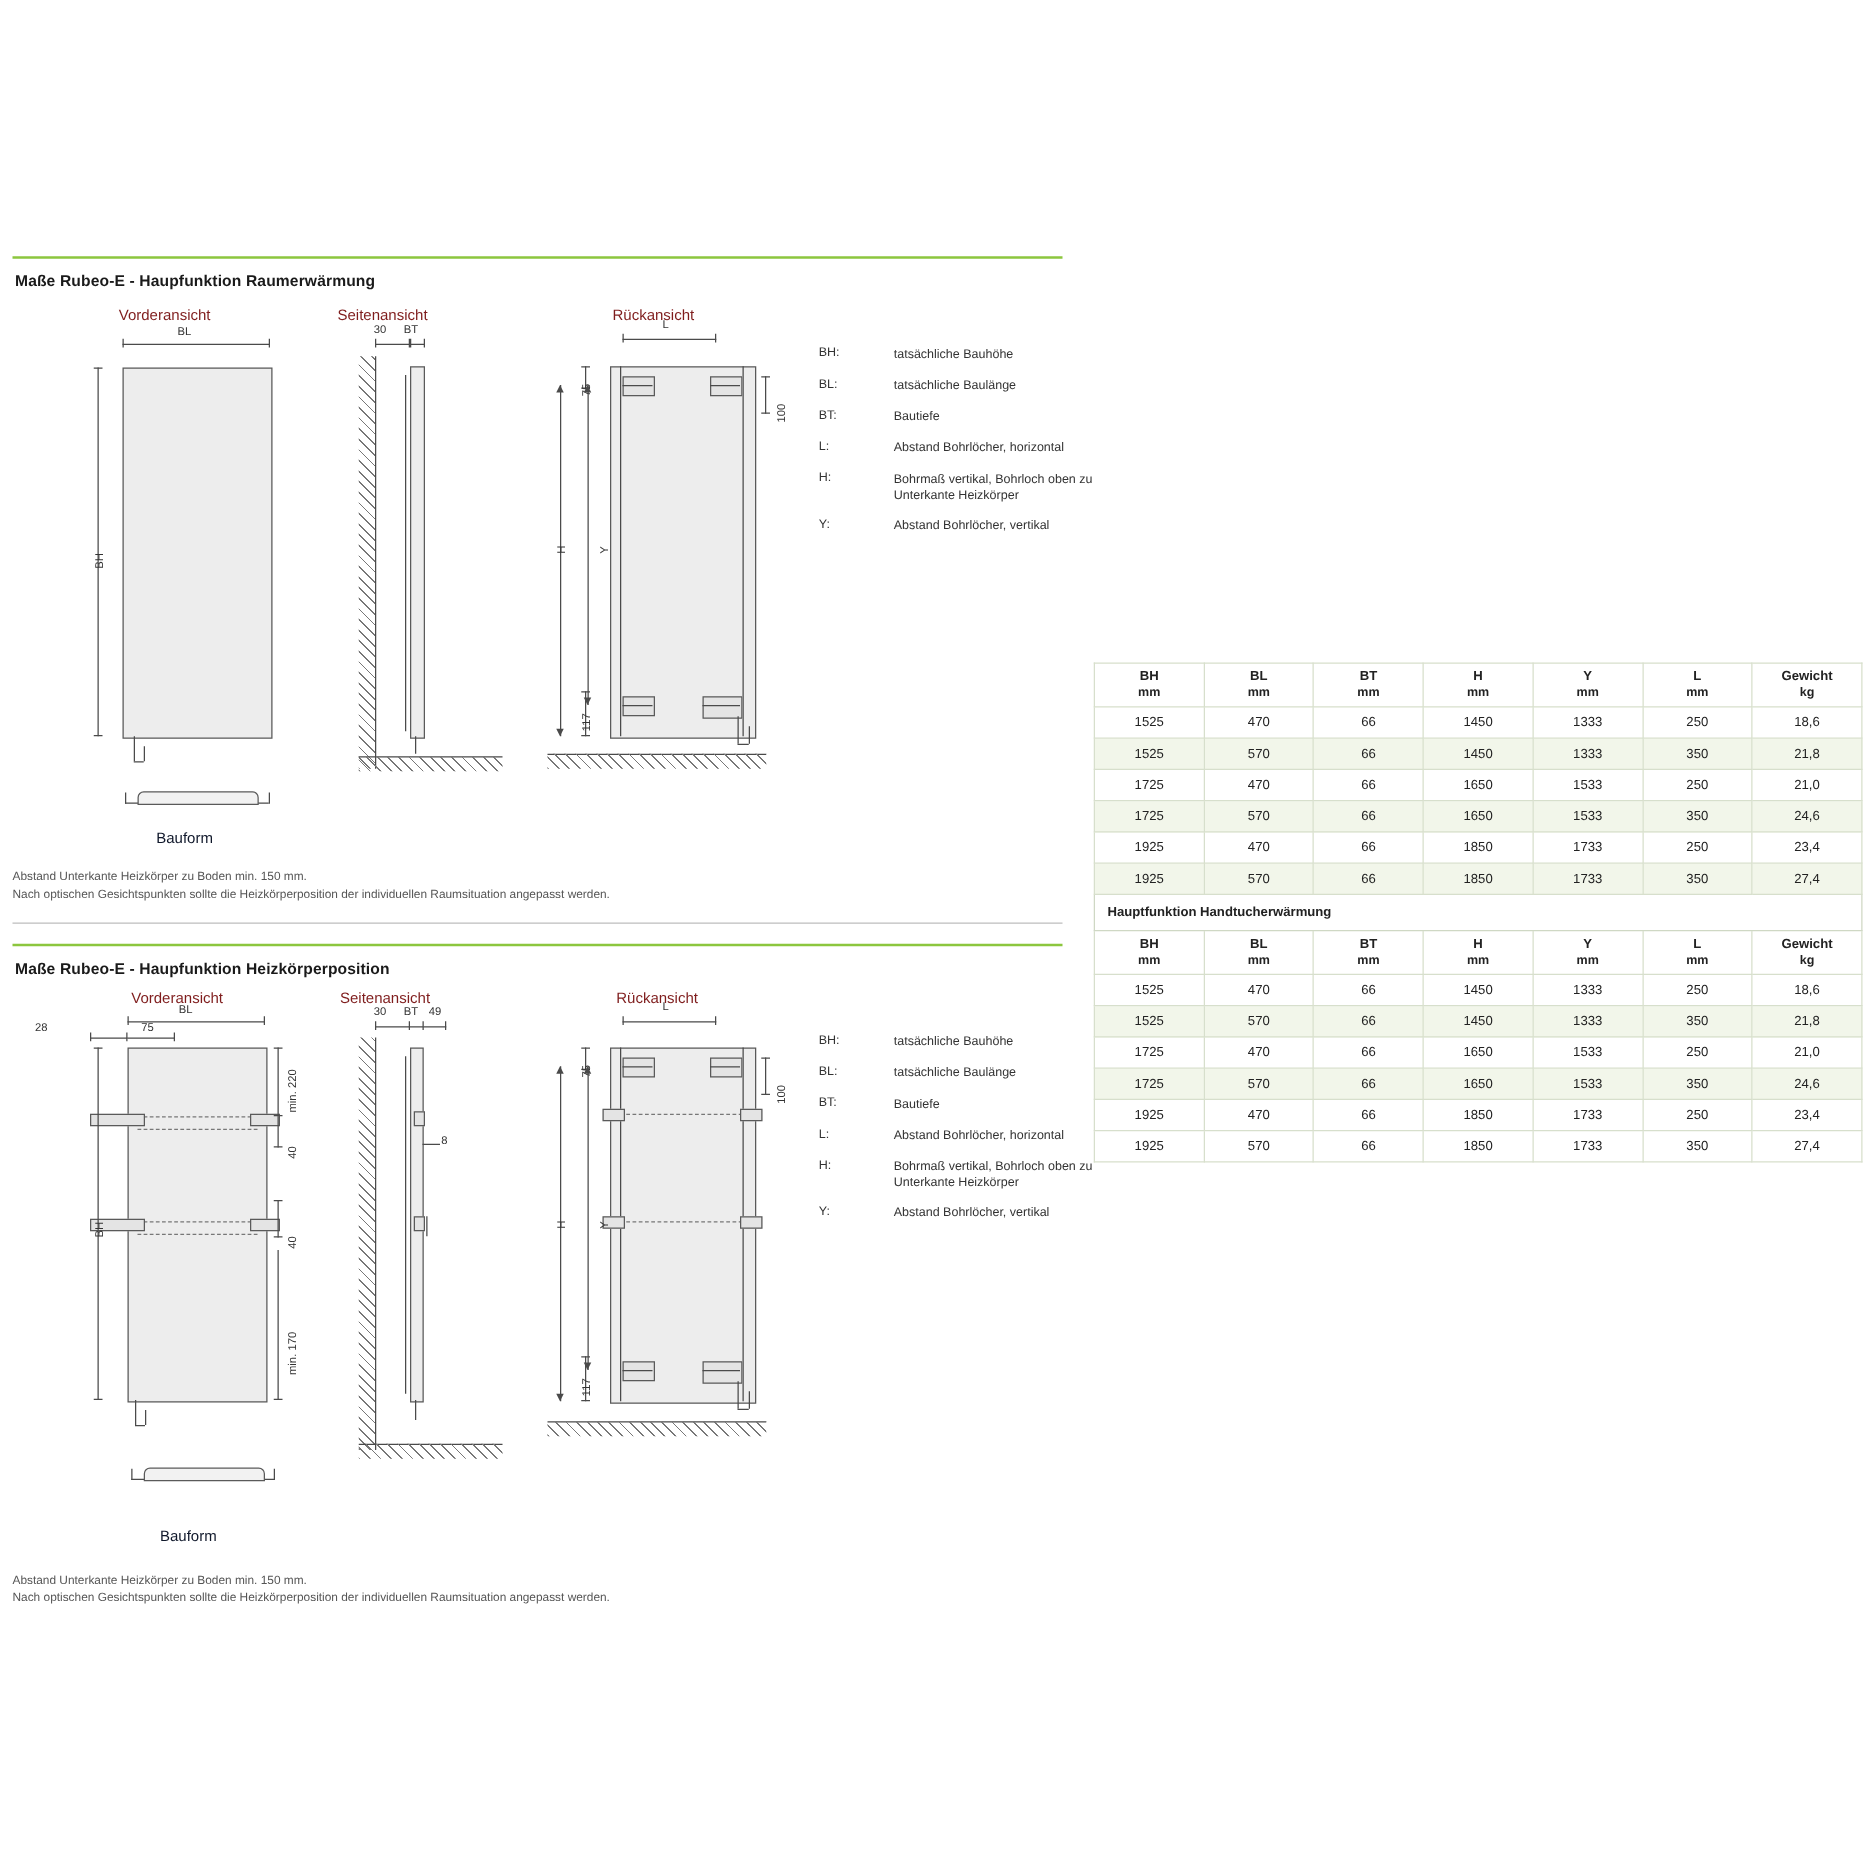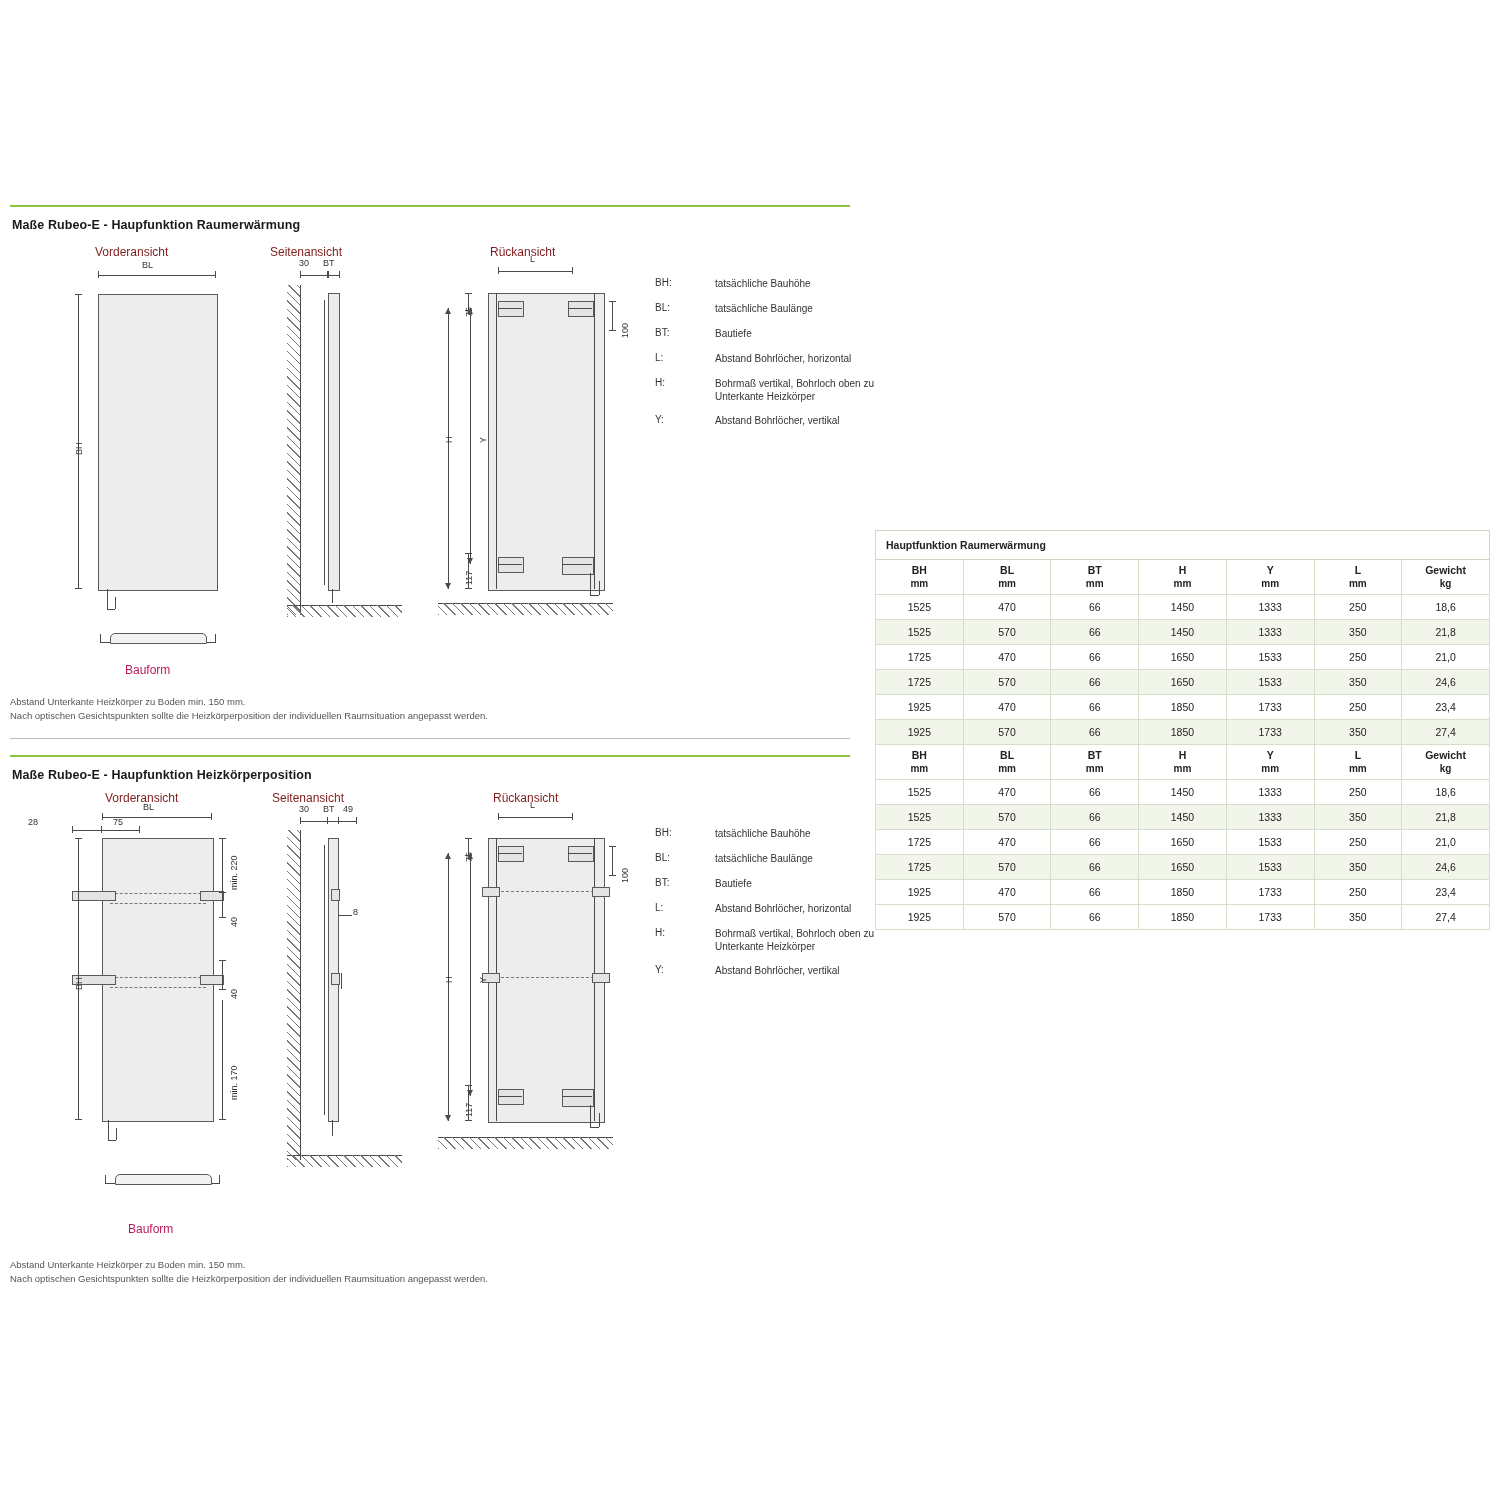--- a/index.html
+++ b/index.html
@@ -21,21 +21,21 @@
     font-size:12.5px;font-weight:bold;color:#1a1a1a;letter-spacing:.1px;
   }
   .sec-bottomline{position:absolute;left:0;width:840px;height:1px;background:#bdbdbd;}
 
   .view-label{
     position:absolute;font-size:12px;color:#7f1d1d;
   }
   .note{
     position:absolute;font-size:9.5px;color:#555;line-height:14px;
   }
-  .bauform-label{position:absolute;font-size:12px;color:#be185d;}
+  .bauform-label{position:absolute;font-size:12px;color:#0f172a;}
 
   
   .legend{position:absolute;font-size:10px;color:#333;}
   .legend .row{position:relative;height:24px;}
   .legend .k{position:absolute;left:0;top:0;width:60px;}
   .legend .v{position:absolute;left:60px;top:0;width:240px;line-height:13px;}
 
   
   .dw{position:absolute;}
   .ln{position:absolute;background:#4a4a4a;}
@@ -405,22 +405,86 @@
       </div>
     </div>
 
     <div class="note" style="left:0;top:503px;width:700px;">Abstand Unterkante Heizkörper zu Boden min. 150 mm.</div>
     <div class="note" style="left:0;top:517px;width:700px;">Nach optischen Gesichtspunkten sollte die Heizkörperposition der individuellen Raumsituation angepasst werden.</div>
   </div>
 
   <div style="position:absolute;left:875px;top:530px;width:615px;">
     <table class="dt">
       <tbody>
+        <tr class="hdr">
+          <td><span>BH</span><span class="unit">mm</span></td>
+          <td><span>BL</span><span class="unit">mm</span></td>
+          <td><span>BT</span><span class="unit">mm</span></td>
+          <td><span>H</span><span class="unit">mm</span></td>
+          <td><span>Y</span><span class="unit">mm</span></td>
+          <td><span>L</span><span class="unit">mm</span></td>
+          <td><span>Gewicht</span><span class="unit">kg</span></td>
+        </tr>
+        <tr>
+          <td>1525</td>
+          <td>470</td>
+          <td>66</td>
+          <td>1450</td>
+          <td>1333</td>
+          <td>250</td>
+          <td>18,6</td>
+        </tr>
+        <tr class="alt">
+          <td>1525</td>
+          <td>570</td>
+          <td>66</td>
+          <td>1450</td>
+          <td>1333</td>
+          <td>350</td>
+          <td>21,8</td>
+        </tr>
+        <tr>
+          <td>1725</td>
+          <td>470</td>
+          <td>66</td>
+          <td>1650</td>
+          <td>1533</td>
+          <td>250</td>
+          <td>21,0</td>
+        </tr>
+        <tr class="alt">
+          <td>1725</td>
+          <td>570</td>
+          <td>66</td>
+          <td>1650</td>
+          <td>1533</td>
+          <td>350</td>
+          <td>24,6</td>
+        </tr>
+        <tr>
+          <td>1925</td>
+          <td>470</td>
+          <td>66</td>
+          <td>1850</td>
+          <td>1733</td>
+          <td>250</td>
+          <td>23,4</td>
+        </tr>
+        <tr class="alt">
+          <td>1925</td>
+          <td>570</td>
+          <td>66</td>
+          <td>1850</td>
+          <td>1733</td>
+          <td>350</td>
+          <td>27,4</td>
+        </tr>
+
         <tr class="cap">
-            <td colspan="7">Hauptfunktion Raumerwärmung</td>
+            <td colspan="7">Hauptfunktion Handtucherwärmung</td>
           </tr>
         <tr class="hdr">
           <td><span>BH</span><span class="unit">mm</span></td>
           <td><span>BL</span><span class="unit">mm</span></td>
           <td><span>BT</span><span class="unit">mm</span></td>
           <td><span>H</span><span class="unit">mm</span></td>
           <td><span>Y</span><span class="unit">mm</span></td>
           <td><span>L</span><span class="unit">mm</span></td>
           <td><span>Gewicht</span><span class="unit">kg</span></td>
         </tr>
@@ -462,90 +526,26 @@
         </tr>
         <tr>
           <td>1925</td>
           <td>470</td>
           <td>66</td>
           <td>1850</td>
           <td>1733</td>
           <td>250</td>
           <td>23,4</td>
         </tr>
-        <tr class="alt">
+        <tr>
           <td>1925</td>
           <td>570</td>
           <td>66</td>
           <td>1850</td>
           <td>1733</td>
           <td>350</td>
           <td>27,4</td>
         </tr>
-
-        <tr class="hdr">
-          <td><span>BH</span><span class="unit">mm</span></td>
-          <td><span>BL</span><span class="unit">mm</span></td>
-          <td><span>BT</span><span class="unit">mm</span></td>
-          <td><span>H</span><span class="unit">mm</span></td>
-          <td><span>Y</span><span class="unit">mm</span></td>
-          <td><span>L</span><span class="unit">mm</span></td>
-          <td><span>Gewicht</span><span class="unit">kg</span></td>
-        </tr>
-        <tr>
-          <td>1525</td>
-          <td>470</td>
-          <td>66</td>
-          <td>1450</td>
-          <td>1333</td>
-          <td>250</td>
-          <td>18,6</td>
-        </tr>
-        <tr class="alt">
-          <td>1525</td>
-          <td>570</td>
-          <td>66</td>
-          <td>1450</td>
-          <td>1333</td>
-          <td>350</td>
-          <td>21,8</td>
-        </tr>
-        <tr>
-          <td>1725</td>
-          <td>470</td>
-          <td>66</td>
-          <td>1650</td>
-          <td>1533</td>
-          <td>250</td>
-          <td>21,0</td>
-        </tr>
-        <tr class="alt">
-          <td>1725</td>
-          <td>570</td>
-          <td>66</td>
-          <td>1650</td>
-          <td>1533</td>
-          <td>350</td>
-          <td>24,6</td>
-        </tr>
-        <tr>
-          <td>1925</td>
-          <td>470</td>
-          <td>66</td>
-          <td>1850</td>
-          <td>1733</td>
-          <td>250</td>
-          <td>23,4</td>
-        </tr>
-        <tr>
-          <td>1925</td>
-          <td>570</td>
-          <td>66</td>
-          <td>1850</td>
-          <td>1733</td>
-          <td>350</td>
-          <td>27,4</td>
-        </tr>
       </tbody>
     </table>
   </div>
 
 </div>
 
 </body></html>

